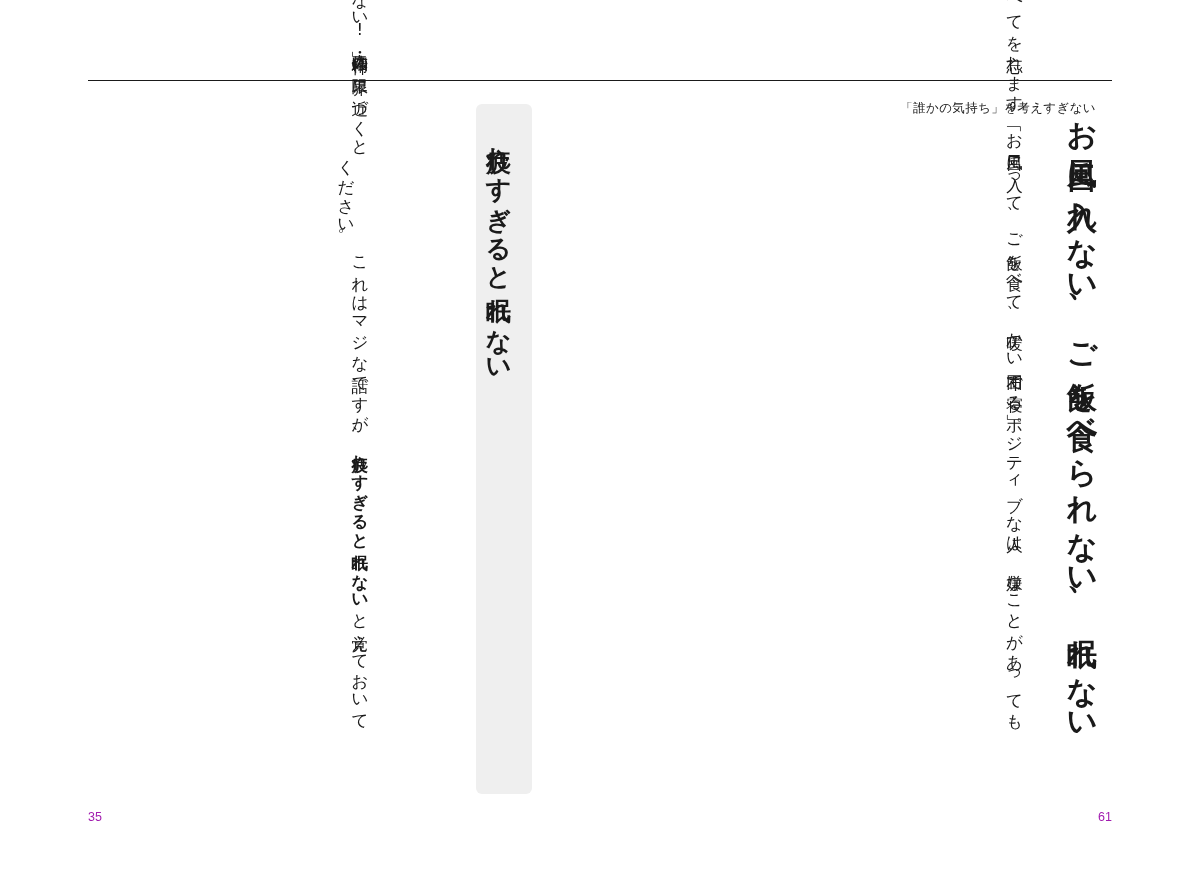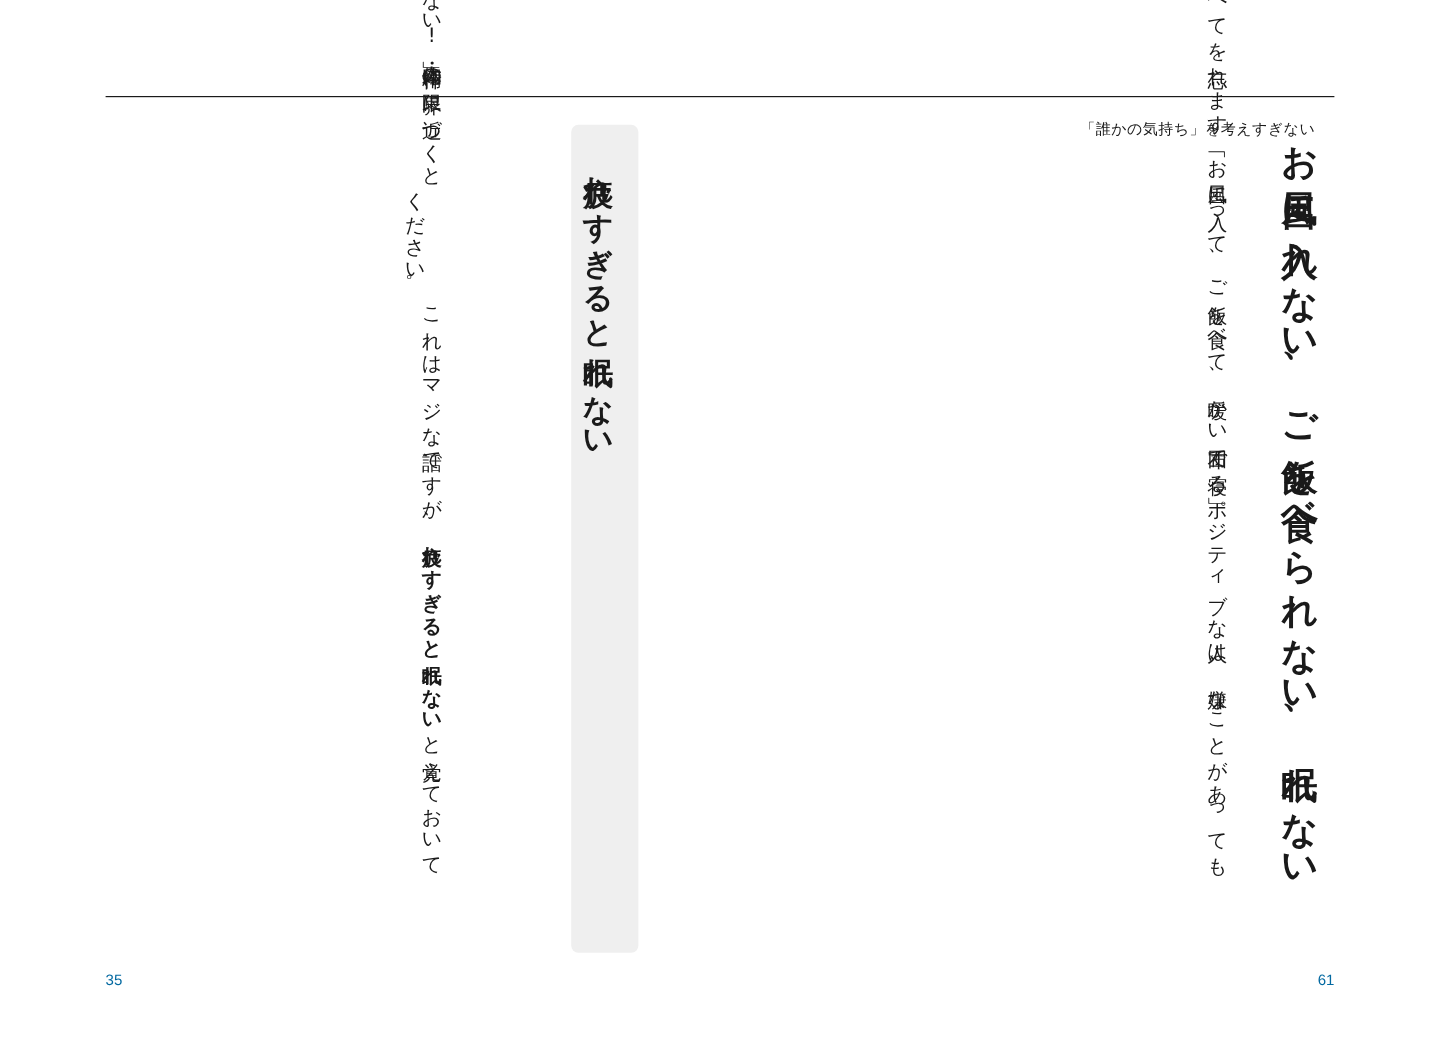--- a/index.html
+++ b/index.html
@@ -41,21 +41,21 @@
     top: 80px;
     height: 1px;
     background: #1a1a1a;
   }
 
   
   .folio {
     position: absolute;
     bottom: 62px;
     font-size: 12.5px;
-    color: #0369a1;
+    color: #a21caf;
   }
   .folio-left  { left: 88px; }
   .folio-right { right: 88px; }
 
   
   .vcol {
     position: absolute;
     writing-mode: vertical-rl;
     -webkit-writing-mode: vertical-rl;
     text-orientation: upright;

